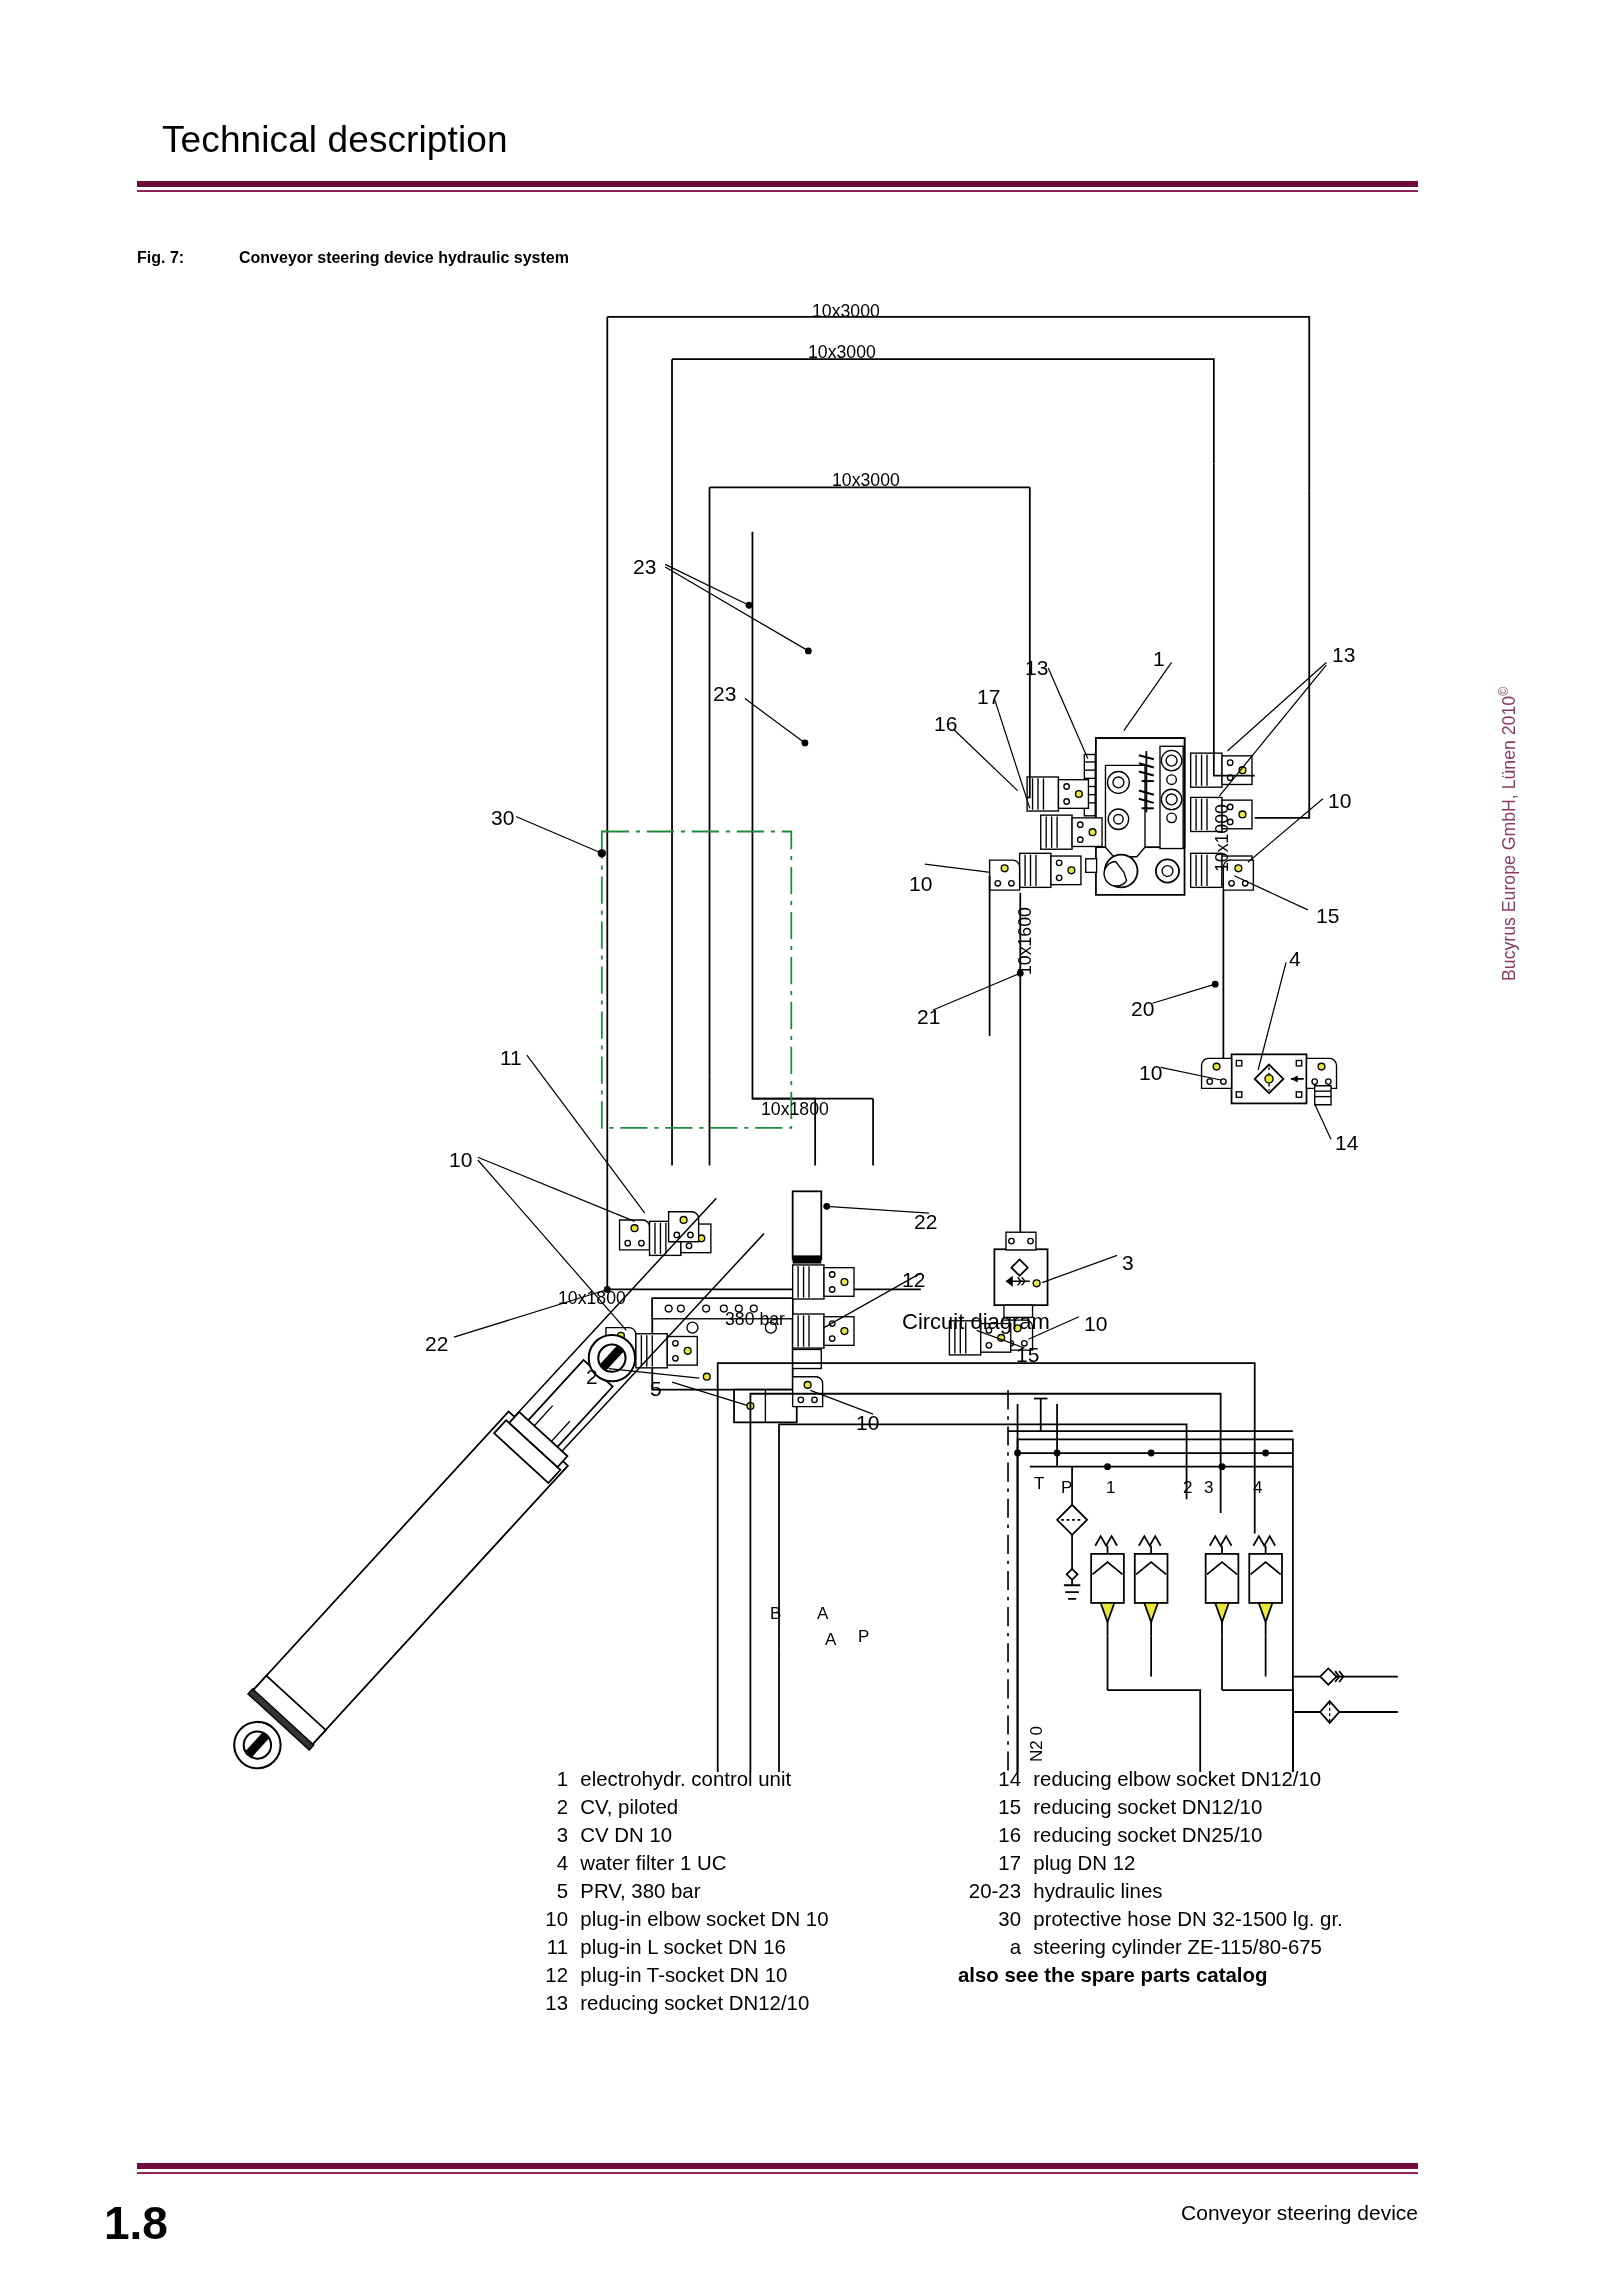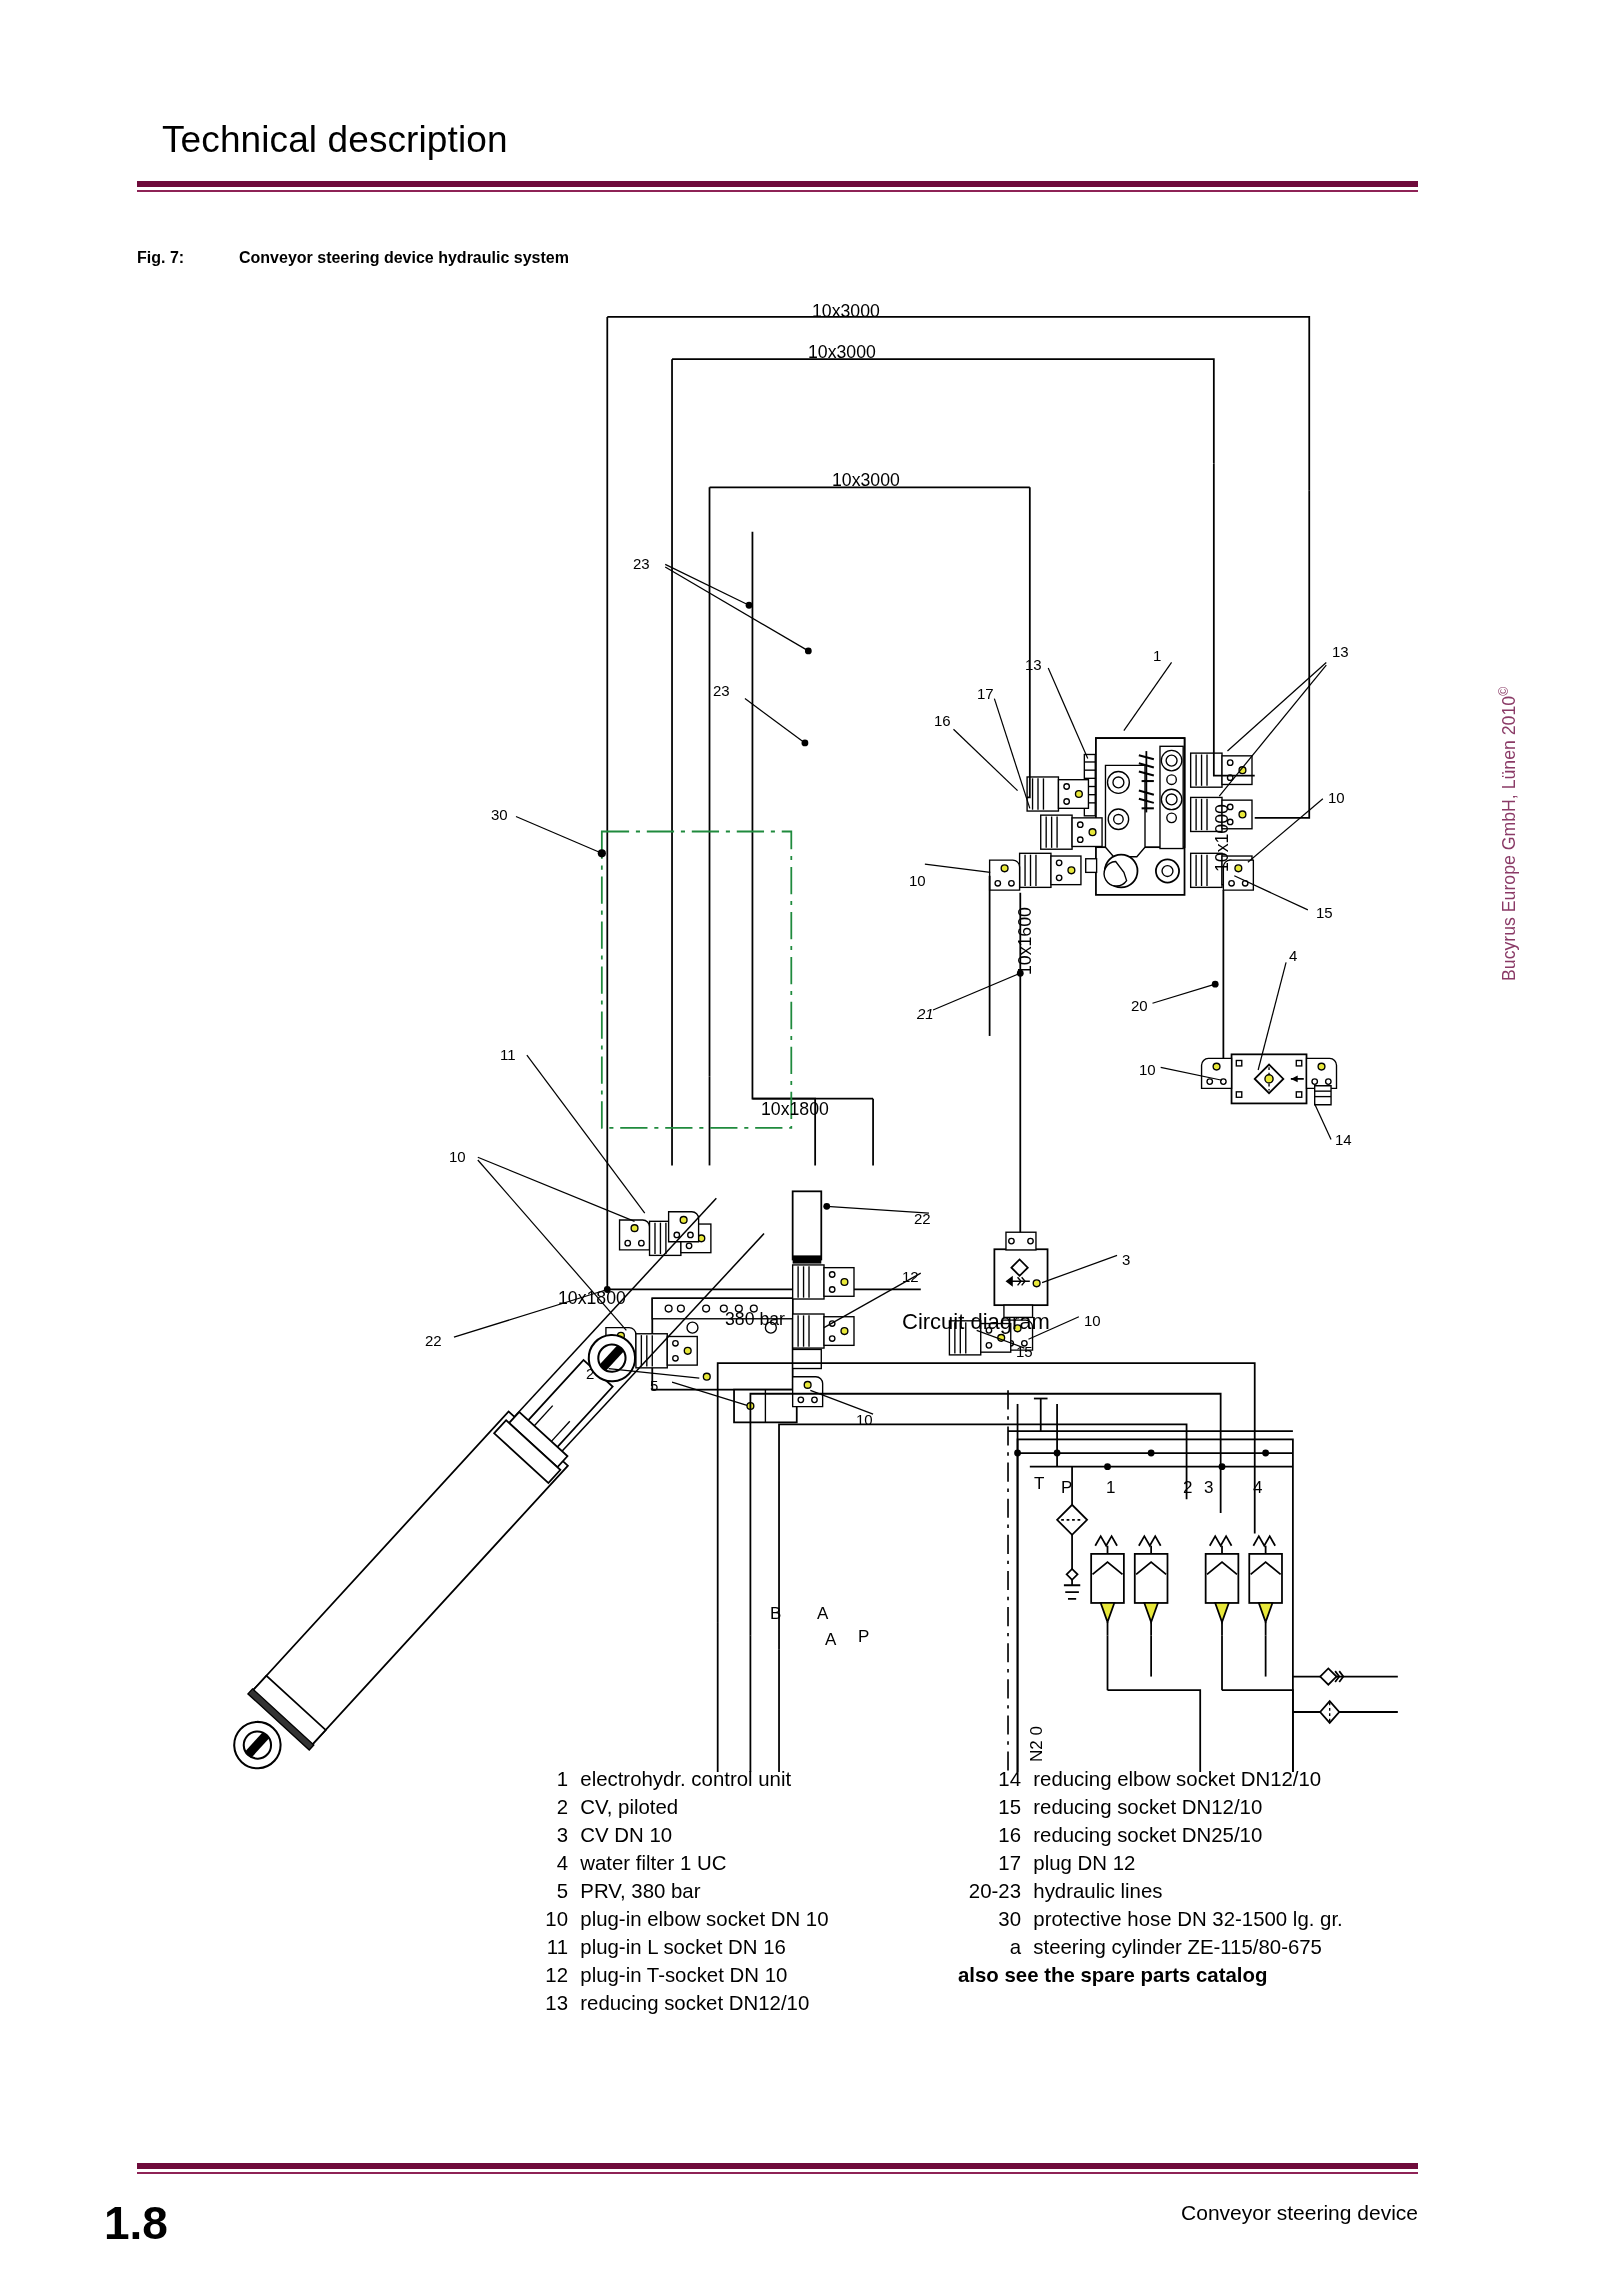--- a/index.html
+++ b/index.html
@@ -129,21 +129,21 @@
   .legend-num {
     width: 63px;
     text-align: right;
     padding-right: 12.3px;
     flex: none;
   }
   .legend-note .legend-text { padding-left: 0; font-weight: bold; }
 
   .lbl {
     position: absolute;
-    font-size: 15px;
+    font-size: 21px;
     color: #000;
     white-space: nowrap;
   }
   .lbl.small { font-size: 17.7px; }
   .lbl.vert {
     transform: rotate(-90deg);
     transform-origin: 0 0;
   }
   .lbl.cd { font-size: 17px; }
 </style>
@@ -603,21 +603,21 @@
         <div class="lbl" style="left: 997px; top: 397px;">13</div>
         <div class="lbl" style="left: 1125px; top: 388px;">1</div>
         <div class="lbl" style="left: 1304px; top: 384px;">13</div>
         <div class="lbl" style="left: 949px; top: 426px;">17</div>
         <div class="lbl" style="left: 906px; top: 453px;">16</div>
         <div class="lbl" style="left: 1300px; top: 530px;">10</div>
         <div class="lbl" style="left: 881px; top: 613px;">10</div>
         <div class="lbl" style="left: 463px; top: 547px;">30</div>
         <div class="lbl" style="left: 1288px; top: 645px;">15</div>
         <div class="lbl" style="left: 1261px; top: 688px;">4</div>
-        <div class="lbl" style="left: 889px; top: 746px; font-style: italic;">21</div>
+        <div class="lbl" style="left: 889px; top: 746px;">21</div>
         <div class="lbl" style="left: 1103px; top: 738px;">20</div>
         <div class="lbl" style="left: 1111px; top: 802px;">10</div>
         <div class="lbl" style="left: 472px; top: 787px;">11</div>
         <div class="lbl" style="left: 1307px; top: 872px;">14</div>
         <div class="lbl" style="left: 421px; top: 889px;">10</div>
         <div class="lbl" style="left: 886px; top: 951px;">22</div>
         <div class="lbl" style="left: 1094px; top: 992px;">3</div>
         <div class="lbl" style="left: 874px; top: 1009px;">12</div>
         <div class="lbl" style="left: 397px; top: 1073px;">22</div>
         <div class="lbl" style="left: 1056px; top: 1053px;">10</div>

